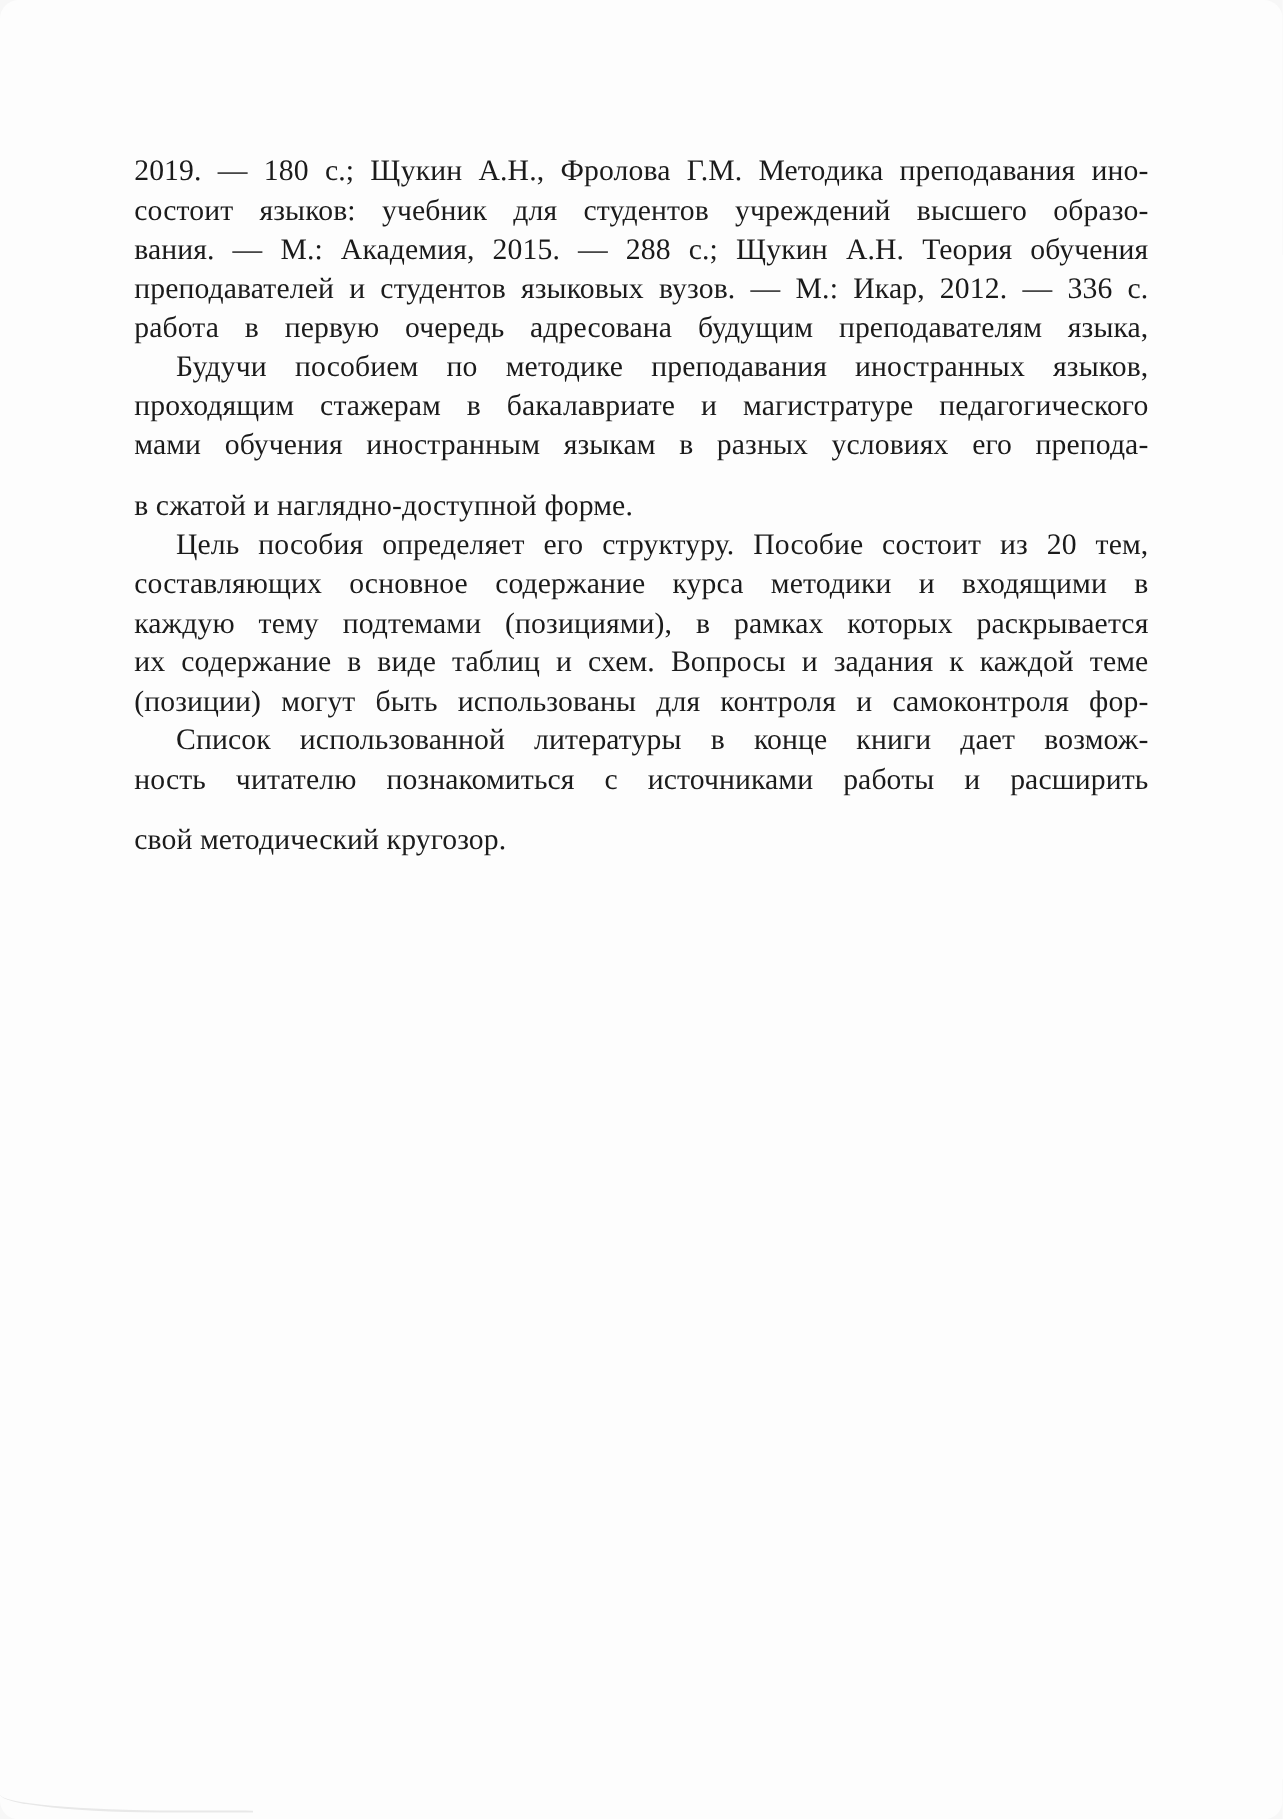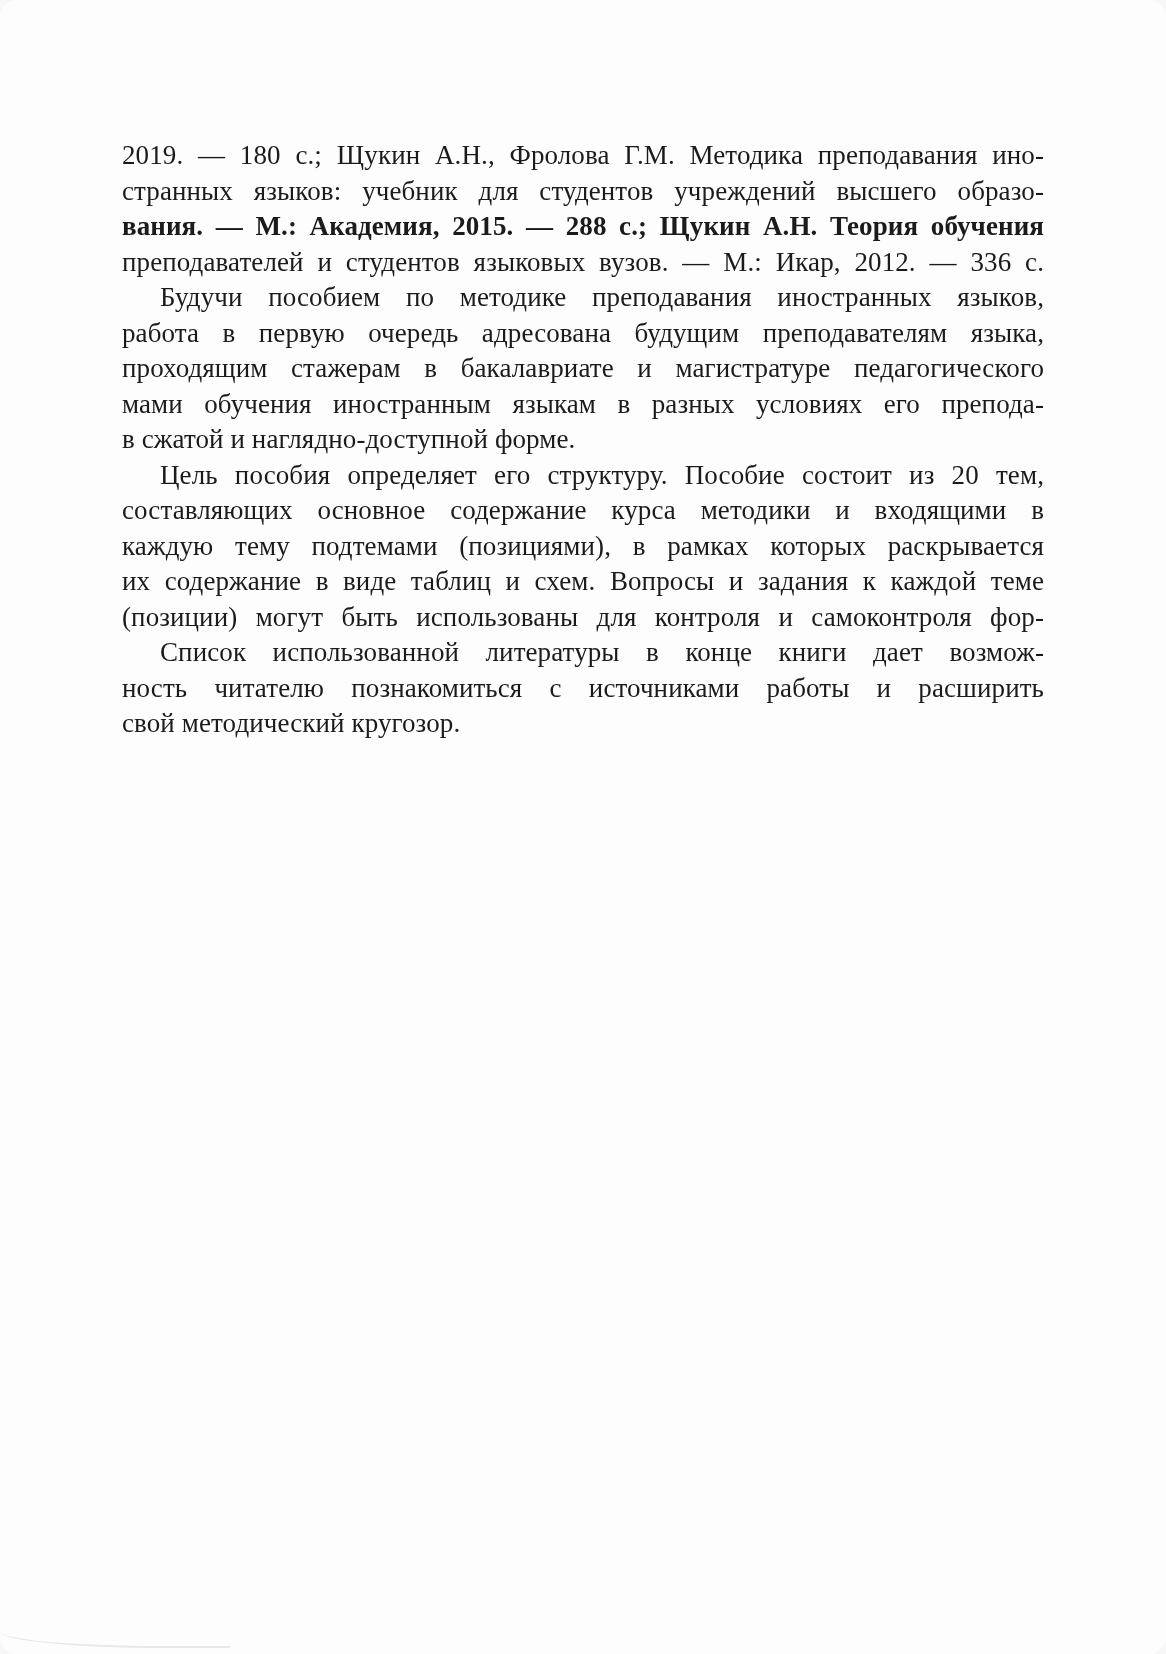--- a/index.html
+++ b/index.html
@@ -36,52 +36,53 @@
   .paragraph {
     margin: 0;
     padding: 0;
   }
   .line {
     text-align: justify;
     text-align-last: justify;
   }
   .line.last {
     text-align-last: left;
+    margin-top: 20px;
   }
   .line.indent {
     text-indent: 38px;
   }
   .line.bold {
-    font-weight: bold;
+    font-weight: normal;
   }
   .page-curl {
     position: absolute;
     left: 0;
     bottom: 6px;
     width: 230px;
     height: 22px;
     border-bottom: 2px solid #e3e3e3;
     border-radius: 0 0 0 70%;
     opacity: 0.8;
   }
 </style>
 </head>
 <body>
 
 <div class="page" style="background: rgb(253, 253, 253);">
   <div class="text-block" style="color: rgb(27, 27, 27);">
       <div class="paragraph">
         <div class="line">2019. — 180 с.; Щукин А.Н., Фролова Г.М. Методика преподавания ино-</div>
-        <div class="line">странных языков: учебник для студентов учреждений высшего образо-</div>
+        <div class="line">состоит языков: учебник для студентов учреждений высшего образо-</div>
         <div class="line bold">вания. — М.: Академия, 2015. — 288 с.; Щукин А.Н. Теория обучения</div>
         <div class="line">преподавателей и студентов языковых вузов. — М.: Икар, 2012. — 336 с.</div>
       </div>
       <div class="paragraph">
+        <div class="line">работа в первую очередь адресована будущим преподавателям языка,</div>
         <div class="line indent">Будучи пособием по методике преподавания иностранных языков,</div>
-        <div class="line">работа в первую очередь адресована будущим преподавателям языка,</div>
         <div class="line">проходящим стажерам в бакалавриате и магистратуре педагогического</div>
         <div class="line">мами обучения иностранным языкам в разных условиях его препода-</div>
         <div class="line last">в сжатой и наглядно-доступной форме.</div>
       </div>
       <div class="paragraph">
         <div class="line indent">Цель пособия определяет его структуру. Пособие состоит из 20 тем,</div>
         <div class="line">составляющих основное содержание курса методики и входящими в</div>
         <div class="line">каждую тему подтемами (позициями), в рамках которых раскрывается</div>
         <div class="line">их содержание в виде таблиц и схем. Вопросы и задания к каждой теме</div>
         <div class="line">(позиции) могут быть использованы для контроля и самоконтроля фор-</div>

